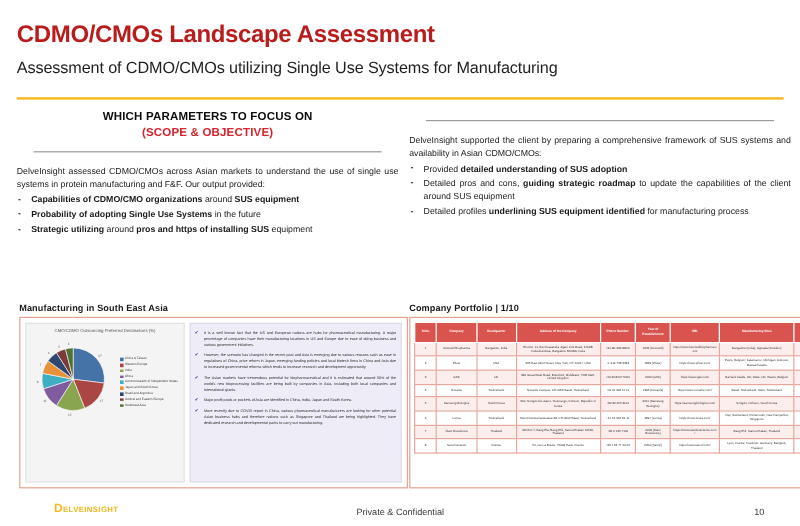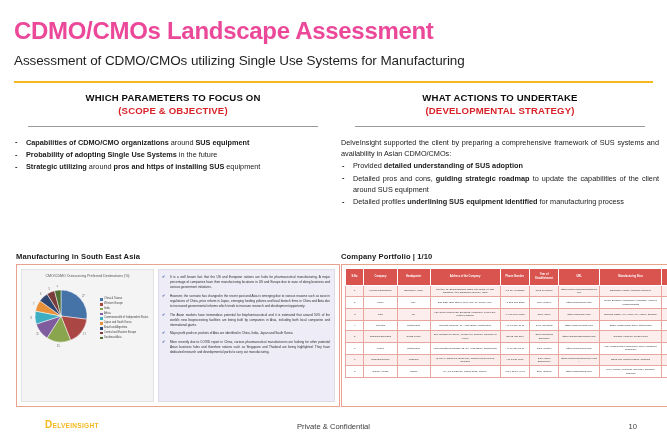--- a/index.html
+++ b/index.html
@@ -14,24 +14,24 @@
   .slide {
     position: relative;
     width: 667px;
     height: 438px;
     background: #ffffff;
   }
 
   
   .hdr { position: absolute; left: 14px; top: 18px; right: 14px; }
   .hdr-title {
-    font-size: 24px;
+    font-size: 20px;
     font-weight: bold;
     letter-spacing: -0.3px;
-    color: #ec4899;
+    color: #b91c1c;
     line-height: 1.1;
   }
   .hdr-sub {
     font-size: 13.5px;
     color: #1f1f1f;
     margin-top: 9px;
     line-height: 1.15;
     letter-spacing: -0.1px;
   }
   .hdr-rule {
@@ -235,42 +235,39 @@
 
   <div class="cols">
 
     <div class="col left">
       <div class="sec-head">
         <div class="l1">WHICH PARAMETERS TO FOCUS ON</div>
         <div class="l2">(SCOPE &amp; OBJECTIVE)</div>
       </div>
       <div class="sec-rule"></div>
       <div class="body-txt">
+        <p>DelveInsight assessed CDMO/CMOs across Asian markets to understand the use of single use systems in protein manufacturing and F&amp;F. Our output provided:</p>
         <ul class="blist">
           <li>
             <span class="dash">-</span>
             <span class="b">Capabilities of CDMO/CMO organizations</span> around <span class="b">SUS equipment</span>
           </li>
           <li>
             <span class="dash">-</span>
             <span class="b">Probability of adopting Single Use Systems</span> in the future
           </li>
           <li>
             <span class="dash">-</span>
             <span class="b">Strategic utilizing</span> around <span class="b">pros and https of installing SUS</span> equipment
           </li>
         </ul>
       </div>
     </div>
 
     <div class="col right">
-      <div class="sec-head">
-        <div class="l1">WHAT ACTIONS TO UNDERTAKE</div>
-        <div class="l2">(DEVELOPMENTAL STRATEGY)</div>
-      </div>
       <div class="sec-rule"></div>
       <div class="body-txt">
         <p>DelveInsight supported the client by preparing a comprehensive framework of SUS systems and availability in Asian CDMO/CMOs:</p>
         <ul class="blist">
           <li>
             <span class="dash">-</span>
             Provided <span class="b">detailed understanding of SUS adoption</span>
           </li>
           <li>
             <span class="dash">-</span>

